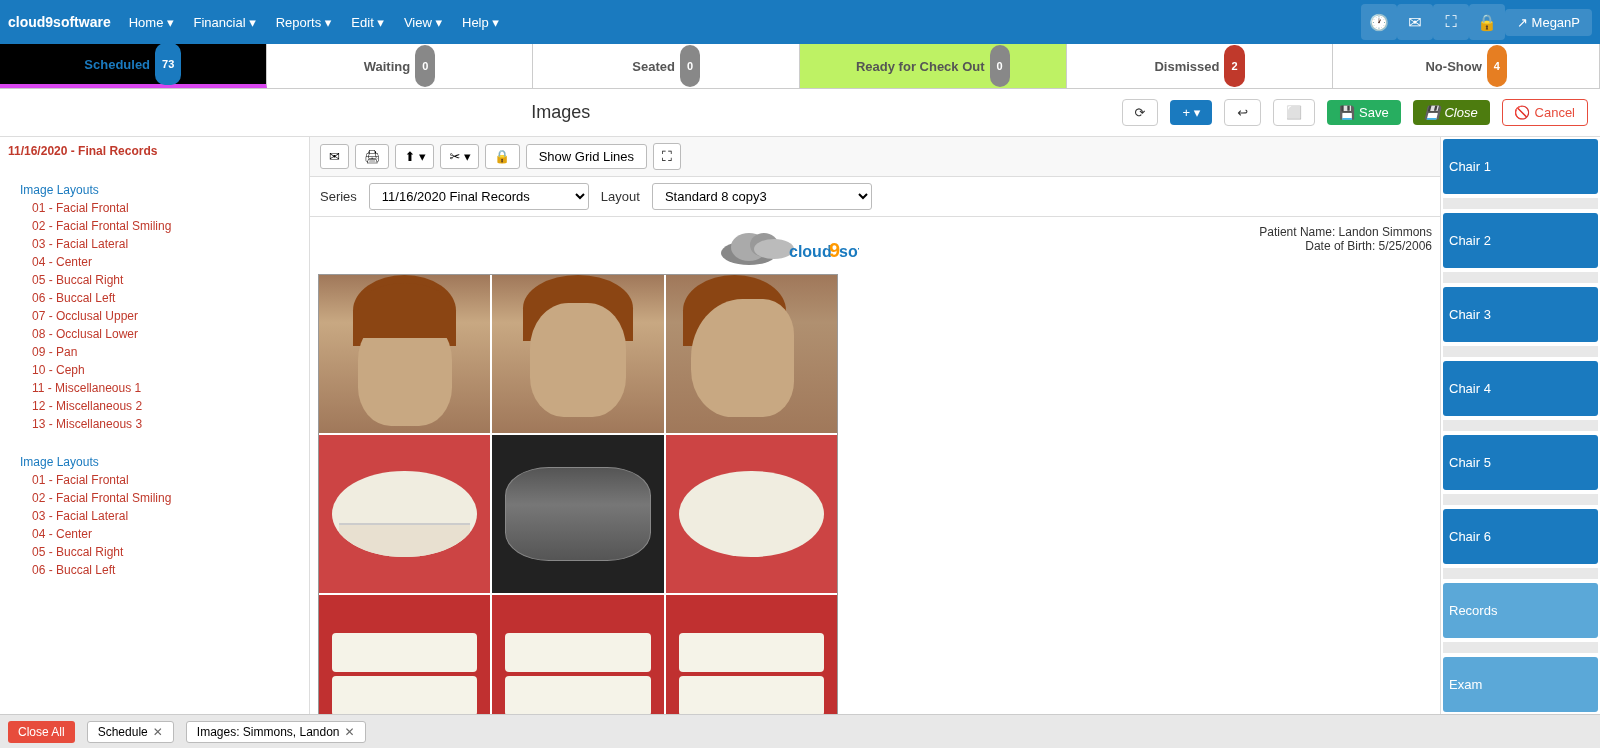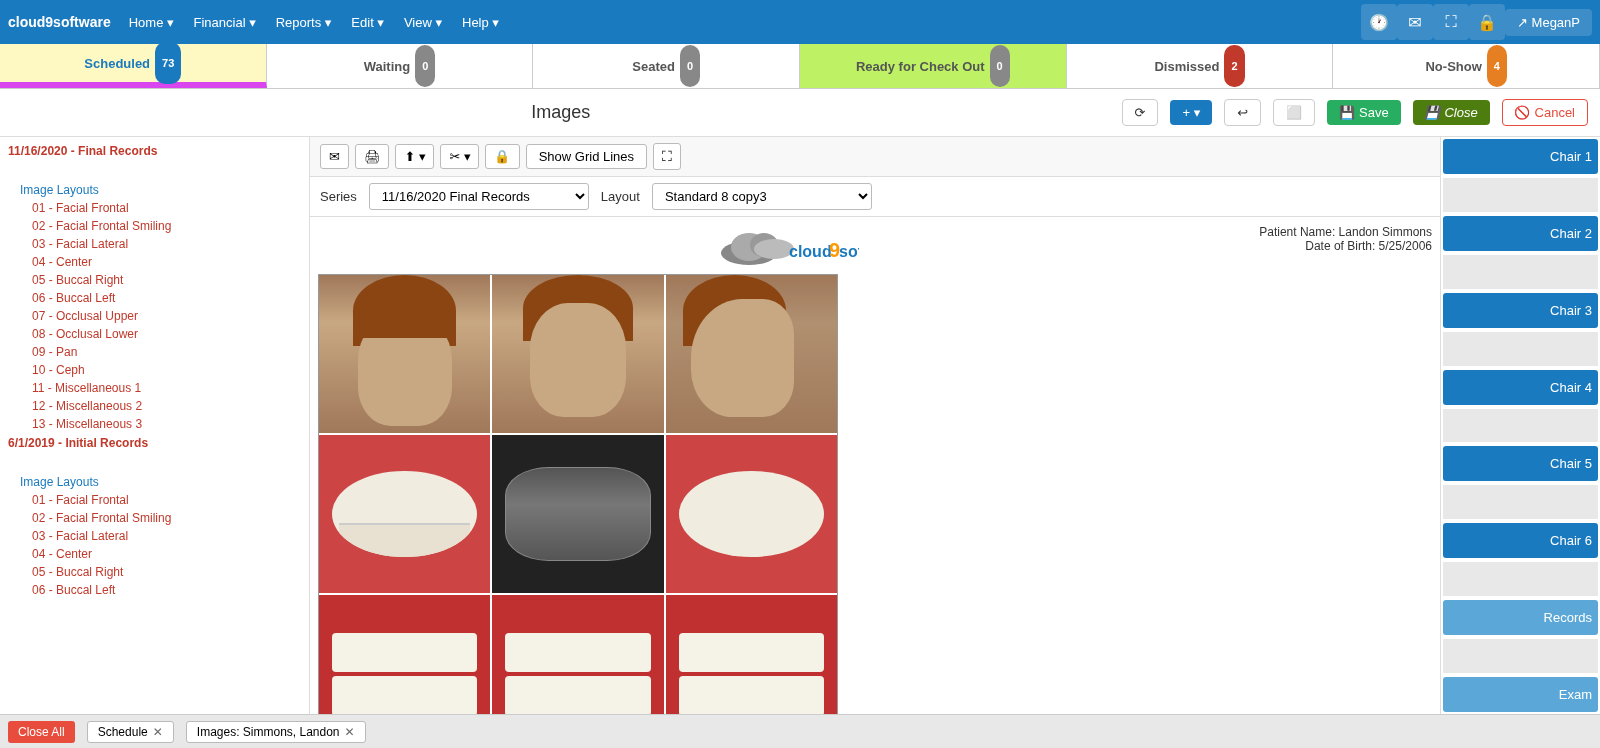--- a/index.html
+++ b/index.html
@@ -46,21 +46,21 @@
     .status-tab {
       flex: 1;
       display: flex;
       align-items: center;
       justify-content: center;
       font-size: 13px;
       font-weight: bold;
       cursor: pointer;
       border-right: 1px solid #ccc;
     }
-    .status-tab.scheduled { background: #fef9c3; color: #1a7abf; border-bottom: 6px solid #d946ef; }
+    .status-tab.scheduled { background: #000000; color: #1a7abf; border-bottom: 4px solid #d946ef; }
     .status-tab.waiting { background: white; color: #555; }
     .status-tab.seated { background: white; color: #555; }
     .status-tab.ready { background: #bef264; color: #555; }
     .status-tab.dismissed { background: white; color: #555; }
     .status-tab.noshow { background: white; color: #555; }
     .status-badge {
       background: #1a7abf;
       color: white;
       border-radius: 10px;
       padding: 15px 7px;
@@ -247,22 +247,22 @@
     .right-panel {
       width: 160px;
       background: white;
       border-left: 1px solid #ddd;
       display: flex;
       flex-direction: column;
     }
     .chair-item {
       background: #1a7abf;
       color: white;
-      text-align: right;
-      padding: 10px 6px;
+      text-align: left;
+      padding: 20px 6px;
       margin: 2px;
       border-radius: 3px;
       font-size: 13px;
       cursor: pointer;
     }
     .chair-item.light { background: #5ba8d8; }
     .chair-spacer { flex: 1; background: #e8e8e8; margin: 2px; }
 
     
     .bottom-tabs {
@@ -386,21 +386,20 @@
     <div class="tree-item">04 - Center</div>
     <div class="tree-item">05 - Buccal Right</div>
     <div class="tree-item">06 - Buccal Left</div>
     <div class="tree-item">07 - Occlusal Upper</div>
     <div class="tree-item">08 - Occlusal Lower</div>
     <div class="tree-item">09 - Pan</div>
     <div class="tree-item">10 - Ceph</div>
     <div class="tree-item">11 - Miscellaneous 1</div>
     <div class="tree-item">12 - Miscellaneous 2</div>
     <div class="tree-item">13 - Miscellaneous 3</div>
-    <div class="tree-date">6/1/2019 - Initial Records</div>
     <div class="tree-category">Image Layouts</div>
     <div class="tree-item">01 - Facial Frontal</div>
     <div class="tree-item">02 - Facial Frontal Smiling</div>
     <div class="tree-item">03 - Facial Lateral</div>
     <div class="tree-item">04 - Center</div>
     <div class="tree-item">05 - Buccal Right</div>
     <div class="tree-item">06 - Buccal Left</div>
   </div>
 
   <div class="content-area">

